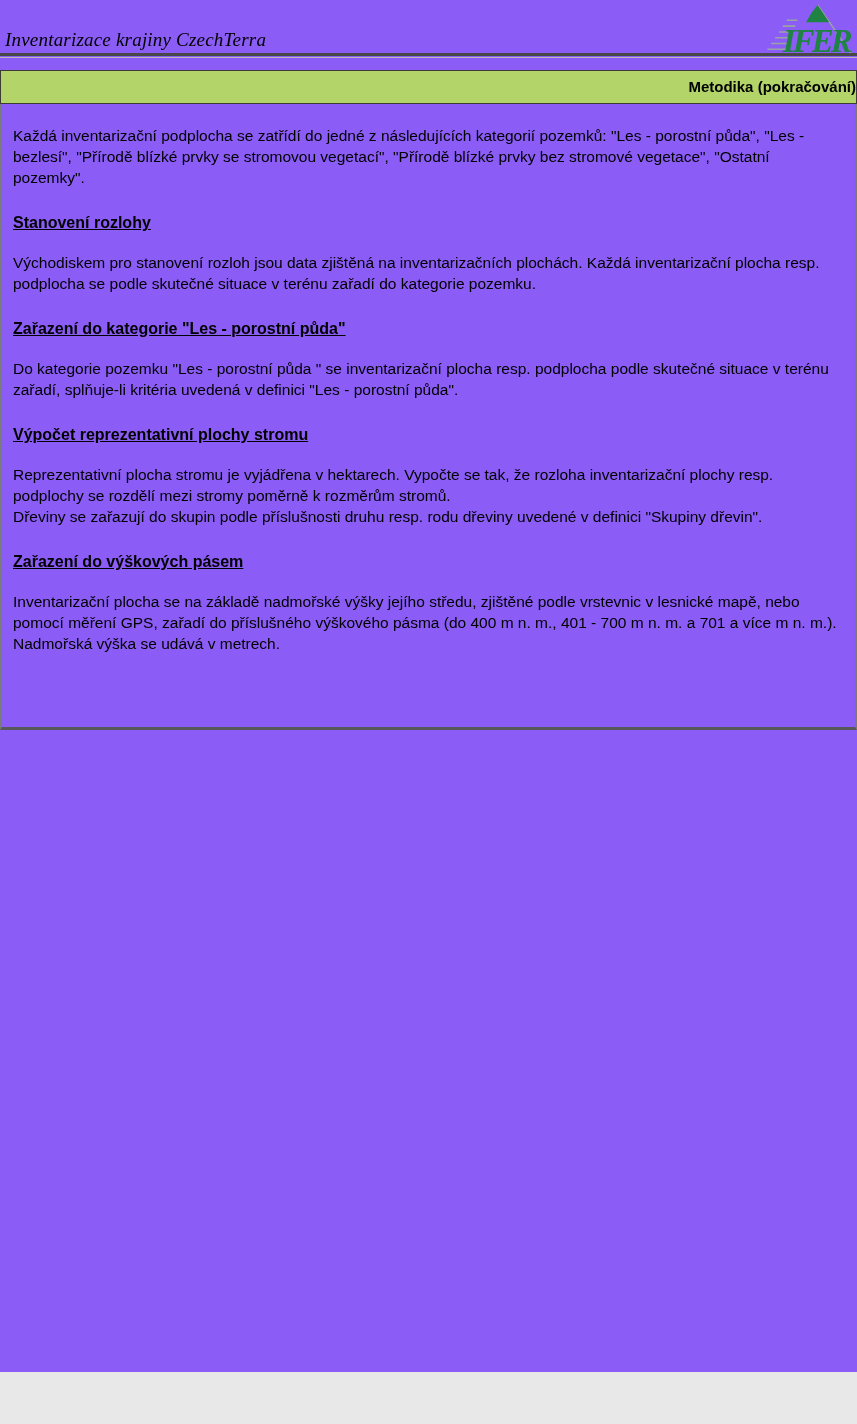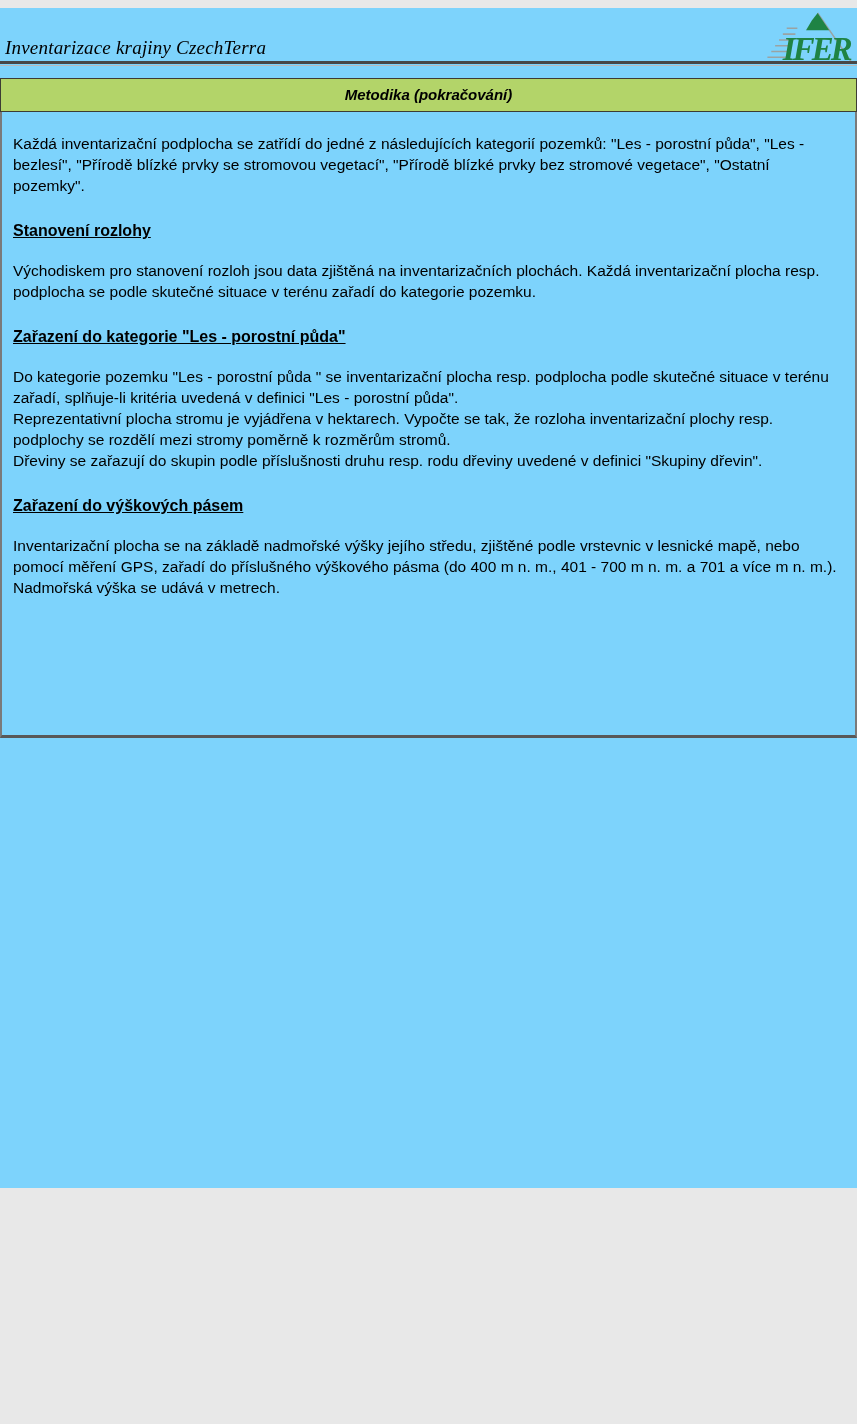--- a/index.html
+++ b/index.html
@@ -1,21 +1,21 @@
 <!DOCTYPE html>
 <html><head>
 <meta charset="utf-8">
 <style>
   html, body { margin: 0; padding: 0; background: #e8e8e8; }
   .page {
     position: relative;
     width: 857px;
-    height: 1180px;
-    margin: 8px auto;
-    background: #7dd3fc;
+    height: 1372px;
+    margin: 0 auto;
+    background: #8b5cf6;
     overflow: hidden;
     font-family: "Liberation Sans", sans-serif;
     color: #000;
   }
 
   
   .header-title {
     position: absolute;
     left: 5px;
     top: 29px;
@@ -50,25 +50,24 @@
   
   .banner {
     position: absolute;
     left: 0;
     top: 70px;
     width: 857px;
     height: 34px;
     box-sizing: border-box;
     background: #b3d469;
     border: 1px solid #3c3c34;
-    text-align: center;
+    text-align: right;
     font-weight: bold;
     font-size: 15px;
     line-height: 32px;
-    font-style: italic;
   }
 
   
   .content-box {
     position: absolute;
     left: 0;
     top: 104px;
     width: 857px;
     height: 626px;
     box-sizing: border-box;
@@ -155,20 +154,21 @@
   <div class="content-box">
 
     <p class="para">Každá inventarizační podplocha se zatřídí do jedné z následujících kategorií pozemků: "Les - porostní půda", "Les - bezlesí", "Přírodě blízké prvky se stromovou vegetací", "Přírodě blízké prvky bez stromové vegetace", "Ostatní pozemky".</p>
 
     <h2 class="heading">Stanovení rozlohy</h2>
     <p class="para">Východiskem pro stanovení rozloh jsou data zjištěná na inventarizačních plochách. Každá inventarizační plocha resp. podplocha se podle skutečné situace v terénu zařadí do kategorie pozemku.</p>
 
     <h2 class="heading">Zařazení do kategorie "Les - porostní půda"</h2>
     <p class="para">Do kategorie pozemku "Les - porostní půda " se inventarizační plocha resp. podplocha podle skutečné situace v terénu zařadí, splňuje-li kritéria uvedená v definici "Les - porostní půda".</p>
 
+    <h2 class="heading">Výpočet reprezentativní plochy stromu</h2>
     <p class="para">Reprezentativní plocha stromu je vyjádřena v hektarech. Vypočte se tak, že rozloha inventarizační plochy resp. podplochy se rozdělí mezi stromy poměrně k rozměrům stromů.</p>
 
     <p class="para">Dřeviny se zařazují do skupin podle příslušnosti druhu resp. rodu dřeviny uvedené v definici "Skupiny dřevin".</p>
 
     <h2 class="heading">Zařazení do výškových pásem</h2>
     <p class="para">Inventarizační plocha se na základě nadmořské výšky jejího středu, zjištěné podle vrstevnic v lesnické mapě, nebo pomocí měření GPS, zařadí do příslušného výškového pásma (do 400 m n. m., 401 - 700 m n. m. a 701 a více m n. m.). Nadmořská výška se udává v metrech.</p>
 
   </div>
 
   <div class="footer-rule-dark"></div>

